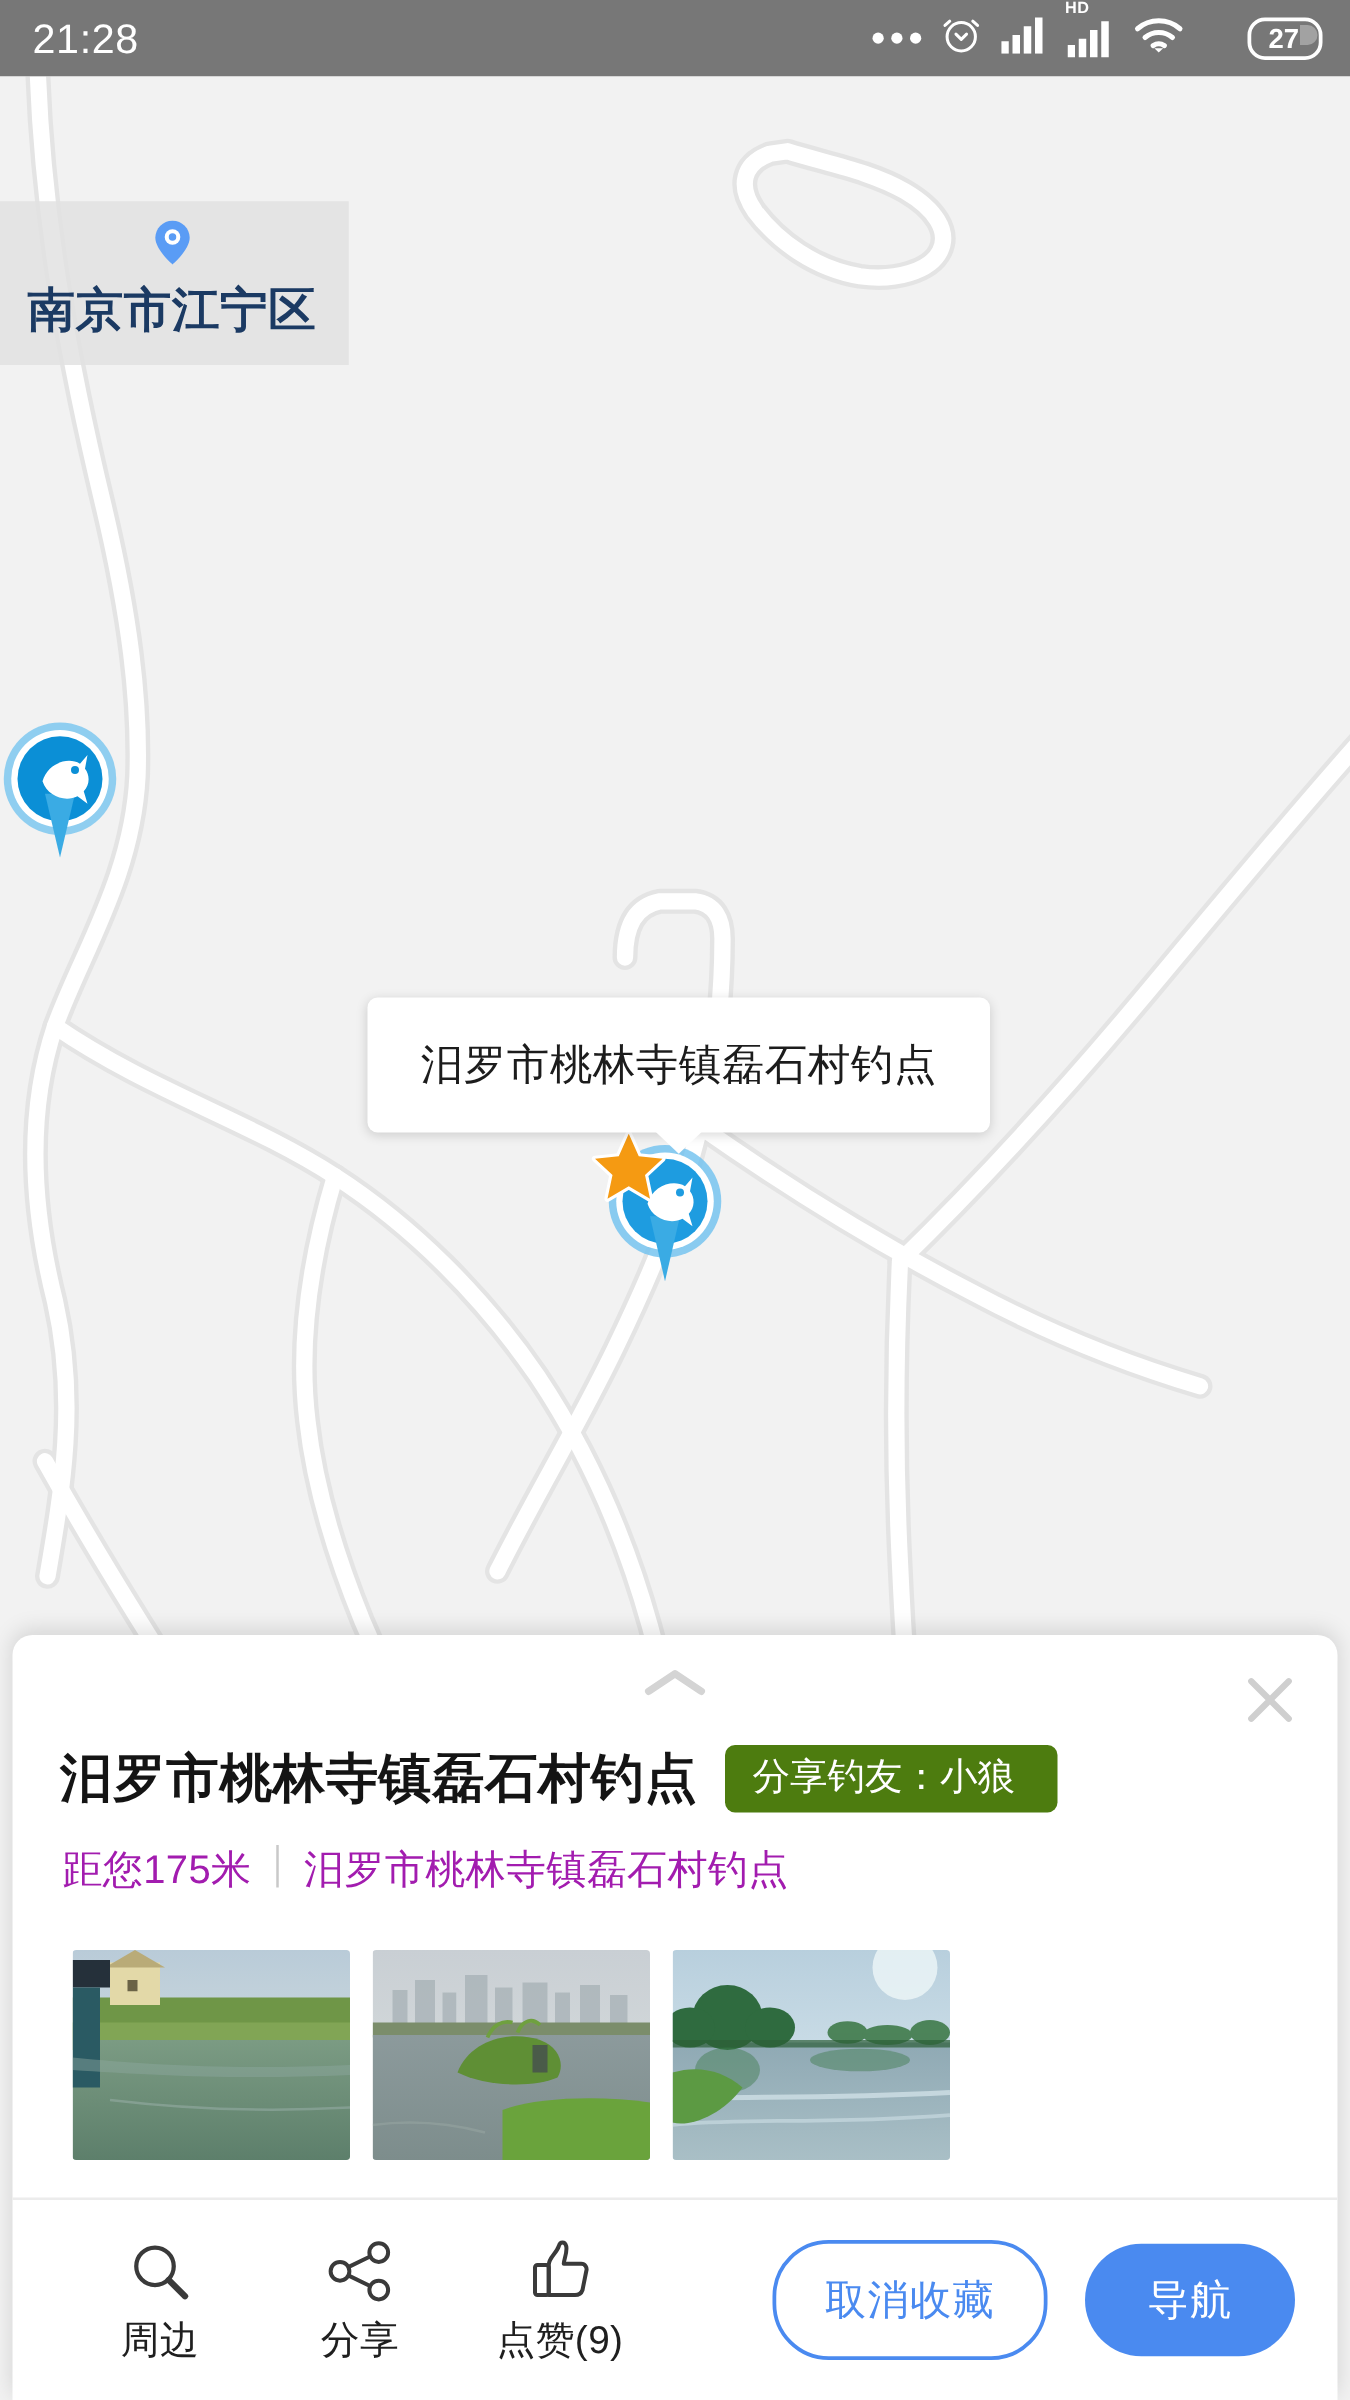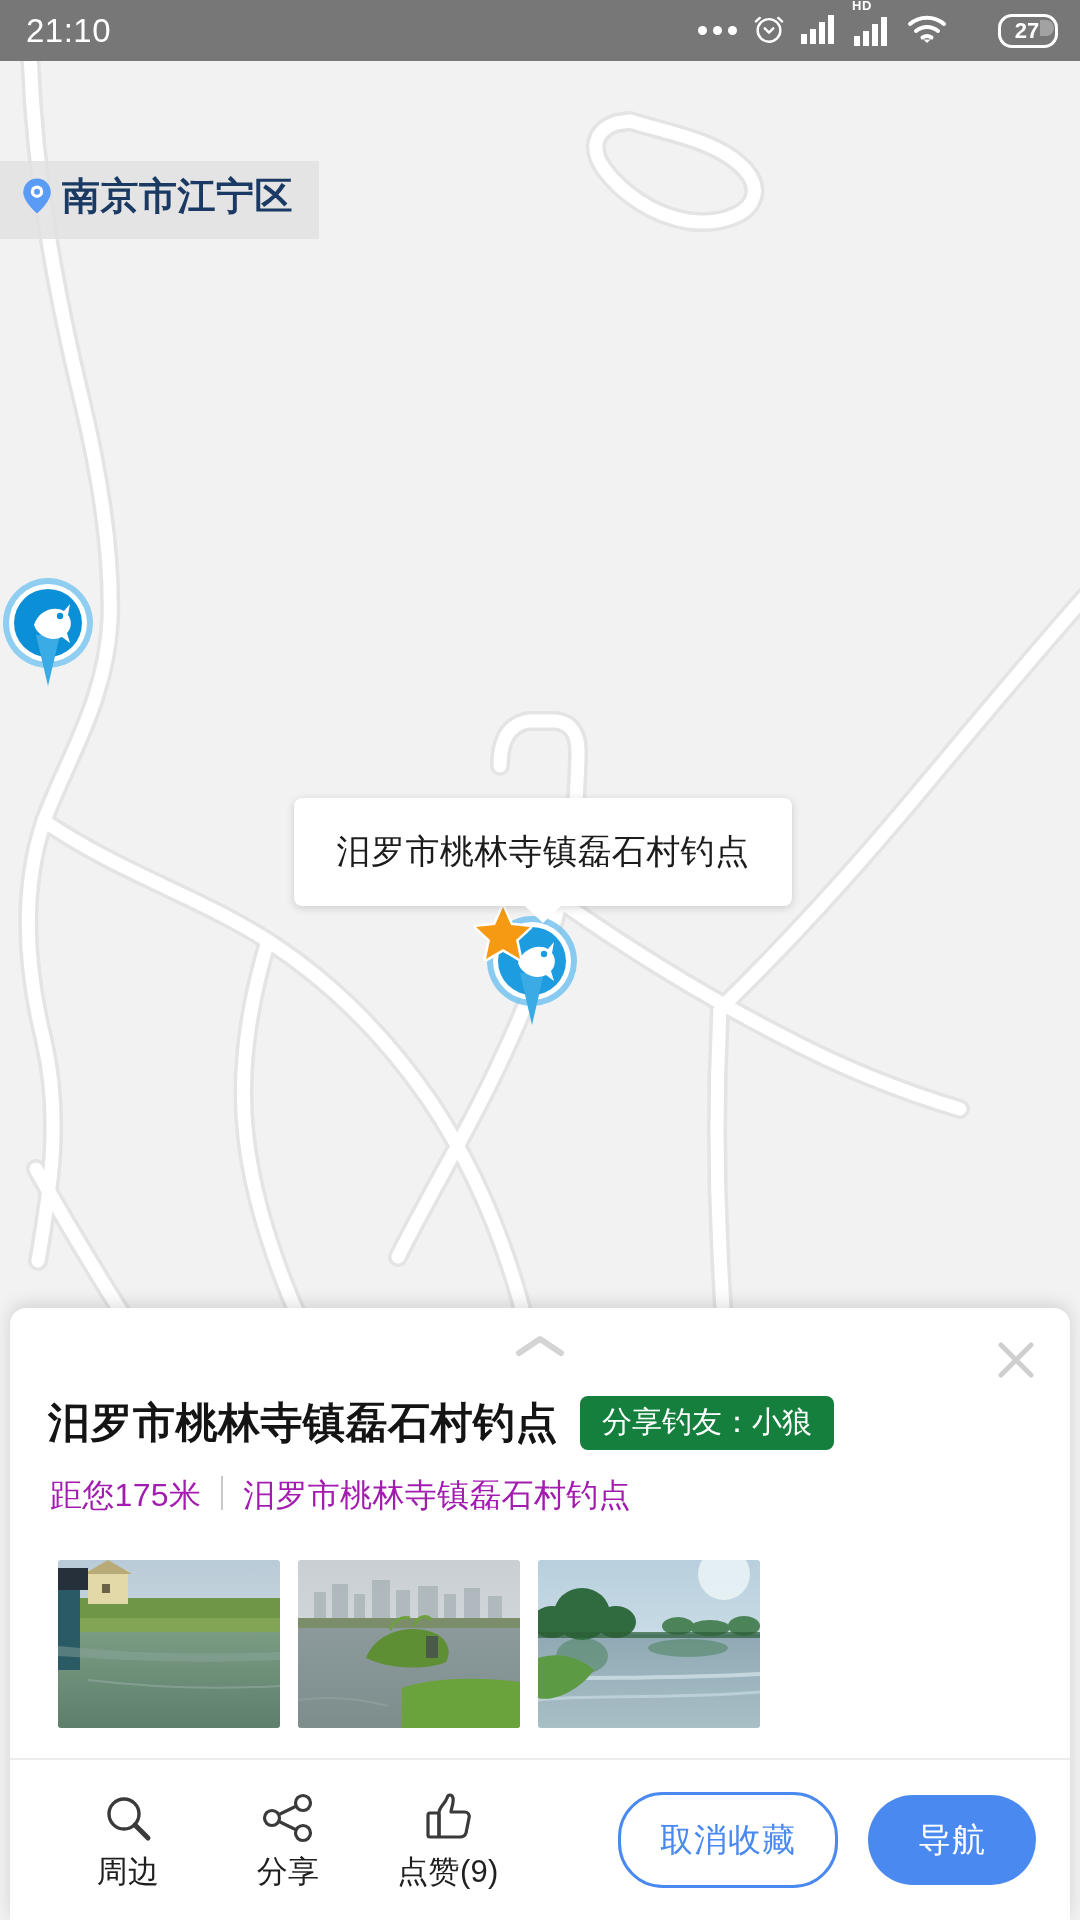--- a/index.html
+++ b/index.html
@@ -93,21 +93,21 @@
 
   
   .loc-chip {
     position: absolute;
     top: 100px;
     left: 0;
     background: rgba(226,226,226,0.85);
     padding: 14px 26px 20px 22px;
     z-index: 20;
   }
-  .loc-row { display:flex; align-items:flex-end; gap: 10px; }
+  .loc-row { display:flex; align-items:center; gap: 10px; flex-direction: column; }
   .loc-title {
     font-size: 38px;
     color: #1b3a63;
     font-weight: 700;
     line-height: 1.15;
     letter-spacing: 0.5px;
   }
   .loc-sub {
     font-size: 31px;
     color: #6ea4ef;
@@ -196,25 +196,25 @@
   .sheet-title {
     font-size: 42px;
     font-weight: 700;
     color: #141414;
     letter-spacing: 0.5px;
     line-height: 1.1;
     white-space: nowrap;
   }
   .share-badge {
     margin-left: 22px;
-    background: #15803d;
+    background: #4d7c0f;
     color: #ffffff;
     font-size: 30px;
     border-radius: 8px;
-    padding: 9px 22px 12px 22px;
+    padding: 9px 34px 12px 22px;
     white-space: nowrap;
     line-height: 1.1;
   }
   .sheet-meta {
     position:absolute;
     top: 168px;
     left: 40px;
     display:flex;
     align-items:flex-start;
     font-size: 32px;
@@ -300,21 +300,21 @@
     display:flex;
     align-items:center;
     justify-content:center;
     letter-spacing: 1px;
   }
 </style>
 </head>
 <body>
 
 <div class="status-bar">
-  <div class="status-time">21:10</div>
+  <div class="status-time">21:28</div>
   <div class="status-right">
 
     <span class="sb-dots">
         <i></i>
         <i></i>
         <i></i>
       </span>
 
     <span class="sb-icon">
       <svg width="34" height="34" viewBox="0 0 24 24">

